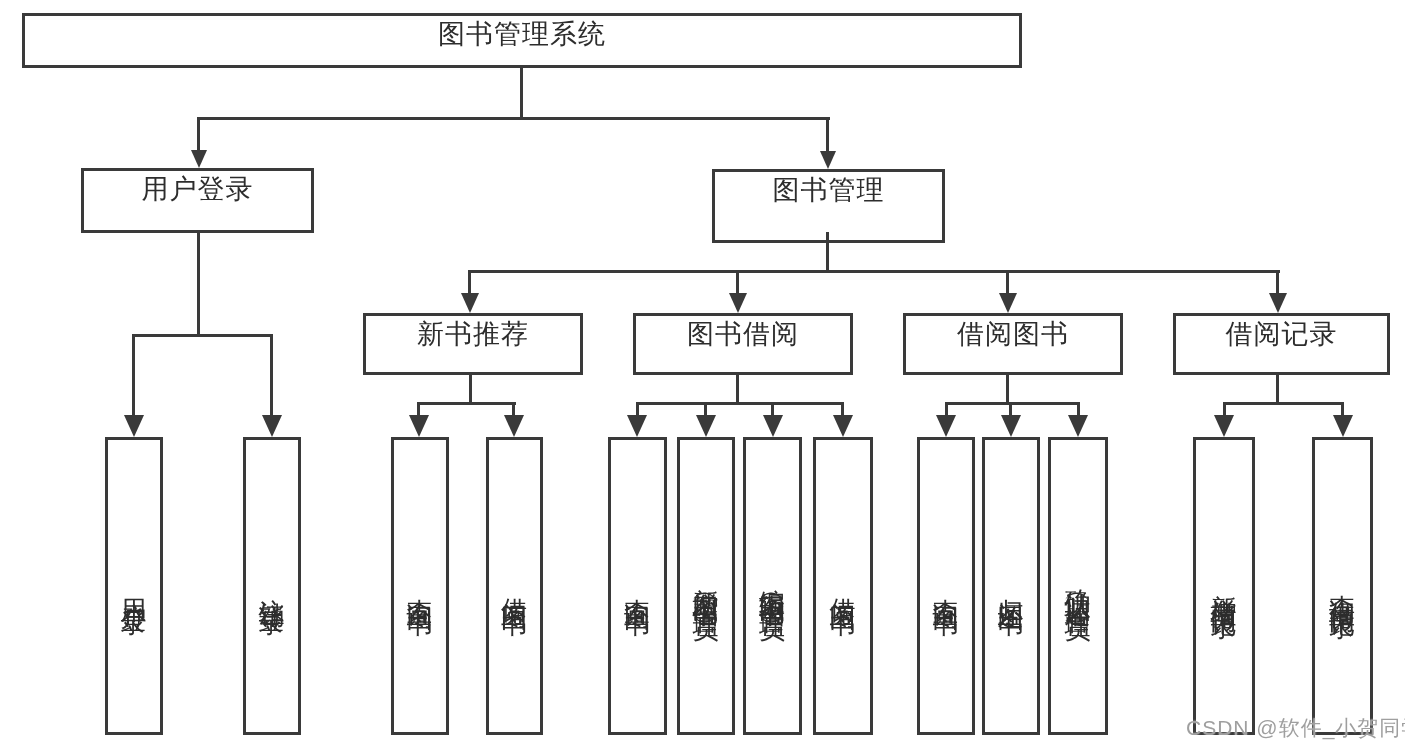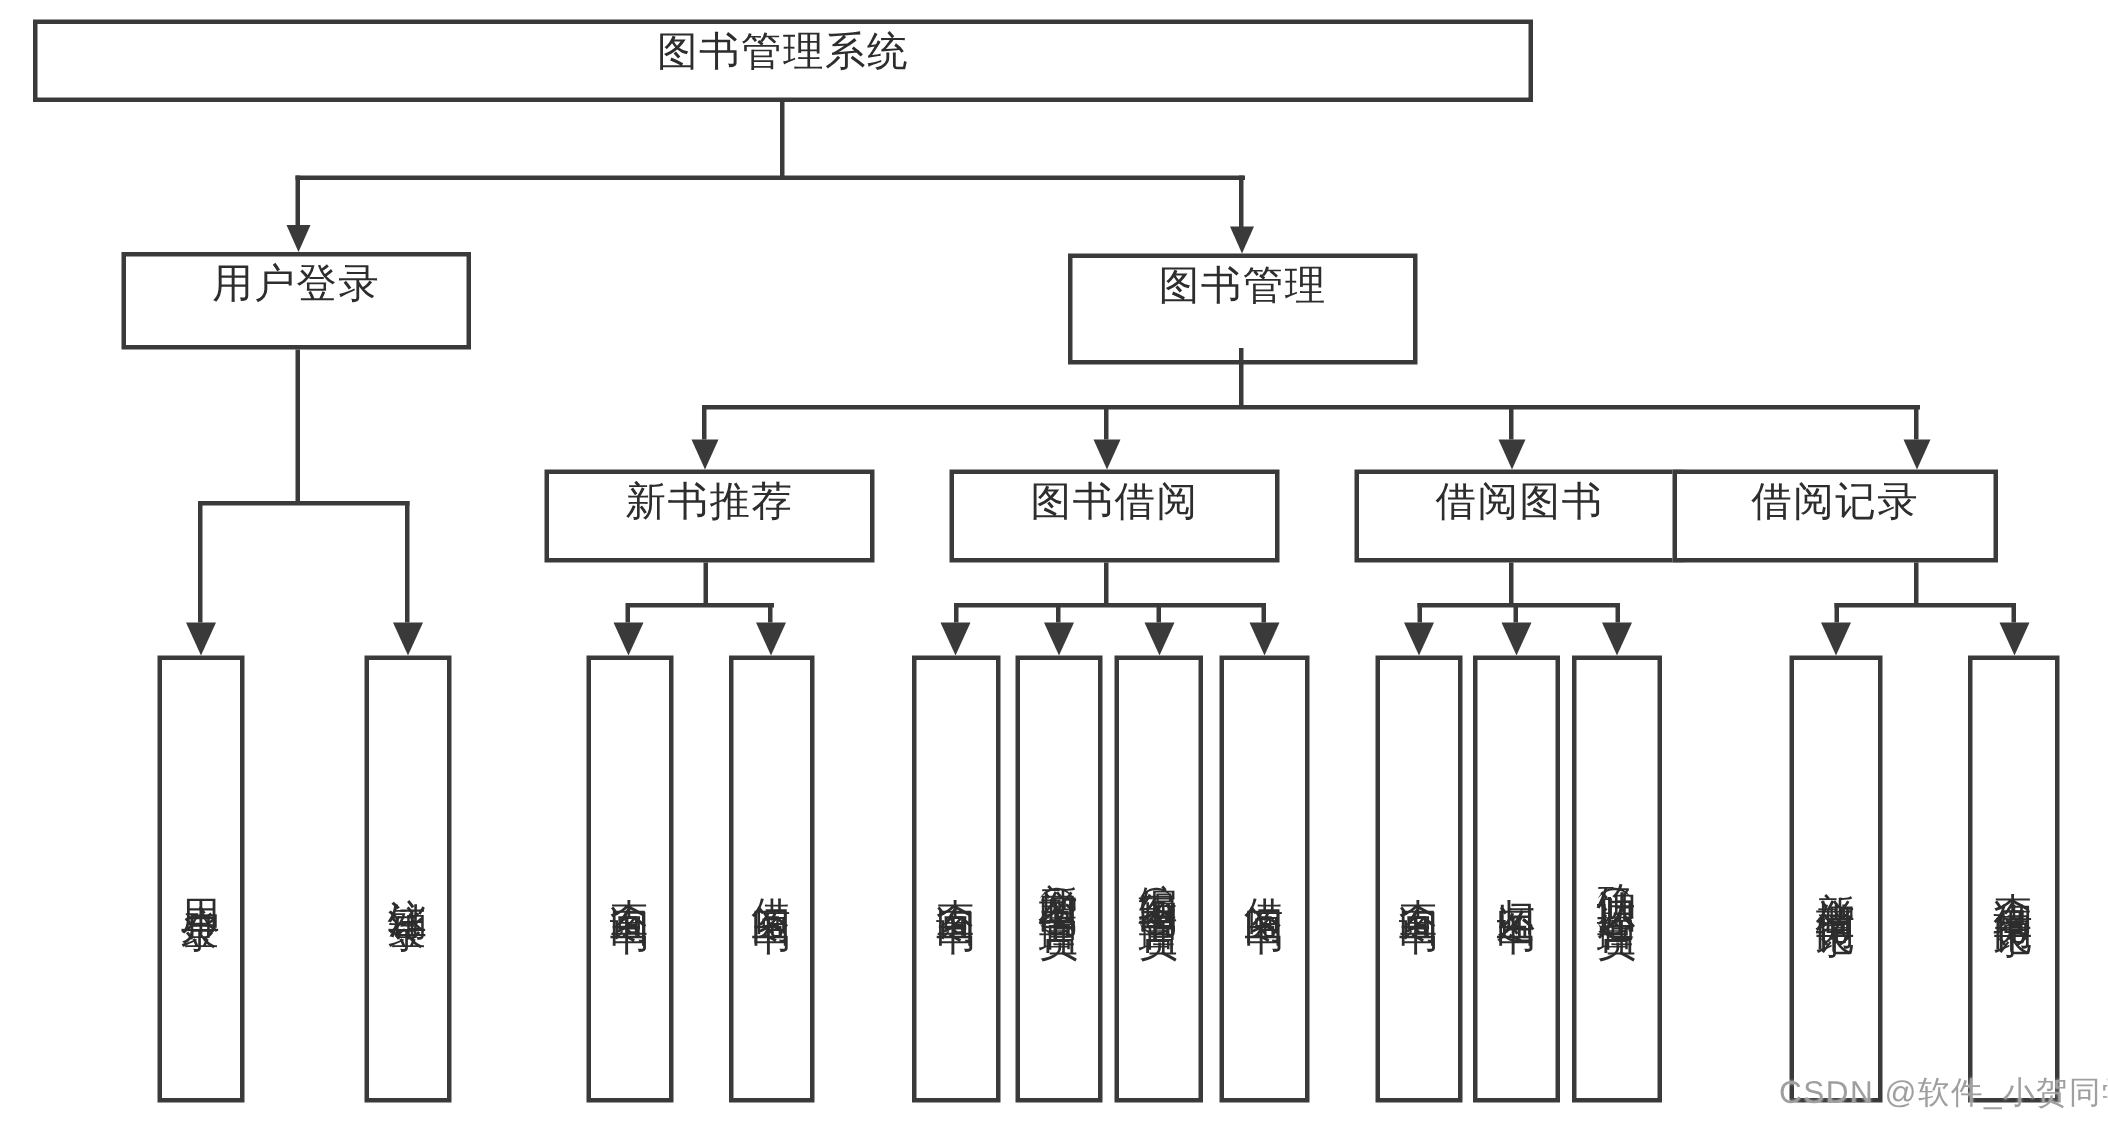--- a/index.html
+++ b/index.html
@@ -88,21 +88,21 @@
 
   <div class="hbox" style="left:363px;top:313px;width:220px;height:62px">
     <span class="lbl">新书推荐</span>
   </div>
   <div class="hbox" style="left:633px;top:313px;width:220px;height:62px">
     <span class="lbl">图书借阅</span>
   </div>
   <div class="hbox" style="left:903px;top:313px;width:220px;height:62px">
     <span class="lbl">借阅图书</span>
   </div>
-  <div class="hbox" style="left:1115px;top:313px;width:217px;height:62px">
+  <div class="hbox" style="left:1173px;top:313px;width:217px;height:62px">
     <span class="lbl">借阅记录</span>
   </div>
 
   <div class="cline" style="left:469px;top:375px;width:3px;height:29px"></div>
   <div class="cline" style="left:418px;top:402px;width:98px;height:3px"></div>
   <div class="cline" style="left:417px;top:402px;width:3px;height:13px"></div>
   <div class="ah lg" style="left:409px;top:415px"></div>
   <div class="cline" style="left:512px;top:402px;width:3px;height:13px"></div>
   <div class="ah lg" style="left:504px;top:415px"></div>
 

